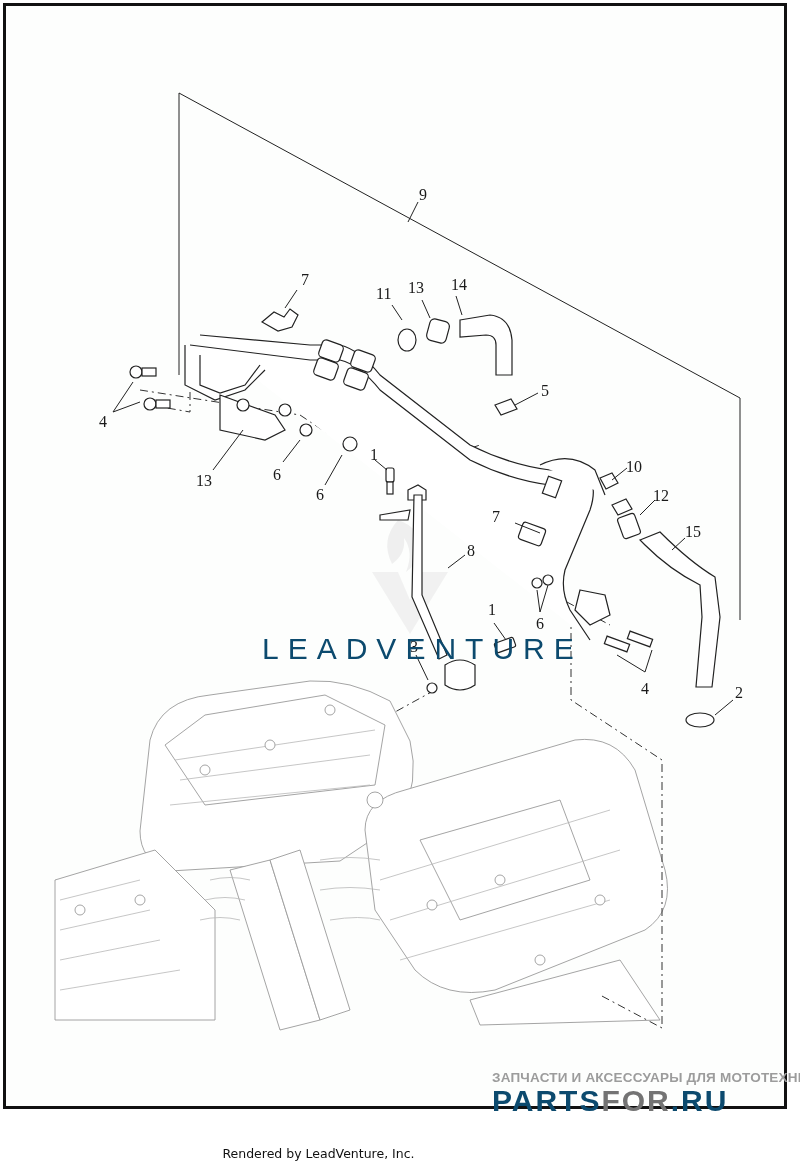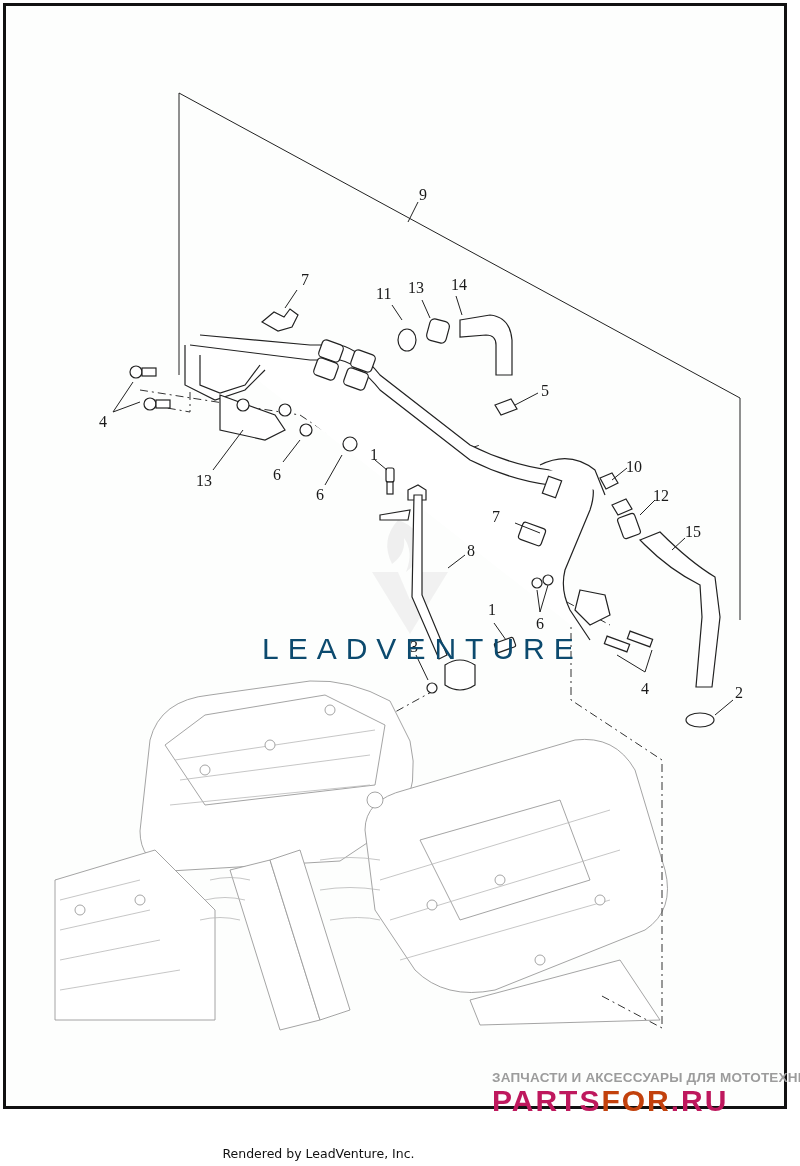--- a/index.html
+++ b/index.html
@@ -8,21 +8,21 @@
   #art { position:absolute; left:0; top:0; width:800px; height:1166px; }
   .callout { font-family:"Liberation Serif", serif; font-size:16px; fill:#1a1a1a; }
   .line { stroke:#222; stroke-width:1; fill:none; }
   .dash { stroke:#333; stroke-width:1; fill:none; stroke-dasharray:8 4 2 4; }
   .part { stroke:#222; stroke-width:1.2; fill:#fff; }
   .eng { stroke:#9a9a9a; stroke-width:0.9; fill:#fff; }
   .eng2 { stroke:#b8b8b8; stroke-width:0.8; fill:none; }
   #wm-text { position:absolute; left:262px; top:632px; font-family:"Liberation Sans", sans-serif; font-size:30px; letter-spacing:9px; color:#0c4a6e; }
   #ru-line { position:absolute; left:492px; top:1070px; font-family:"Liberation Sans", sans-serif; font-weight:bold; font-size:13.5px; color:#9c9c9c; letter-spacing:0.2px; white-space:nowrap; }
   #ru-logo { position:absolute; left:492px; top:1086px; font-family:"Liberation Sans", sans-serif; font-weight:bold; font-size:30px; letter-spacing:2px; white-space:nowrap; line-height:30px; }
-  #ru-logo .a { color:#be185d; } #ru-logo .b { color:#c2410c; }
+  #ru-logo .a { color:#0c4a6e; } #ru-logo .b { color:#737373; }
   #footer { position:absolute; left:0; width:637px; top:1146px; text-align:center; font-family:"DejaVu Sans", sans-serif; font-size:12.5px; color:#111; }
 </style>
 </head>
 <body>
 
 <div id="frame"></div>
 
 <svg id="art" viewBox="0 0 800 1166">
 
   <g opacity="0.5">

